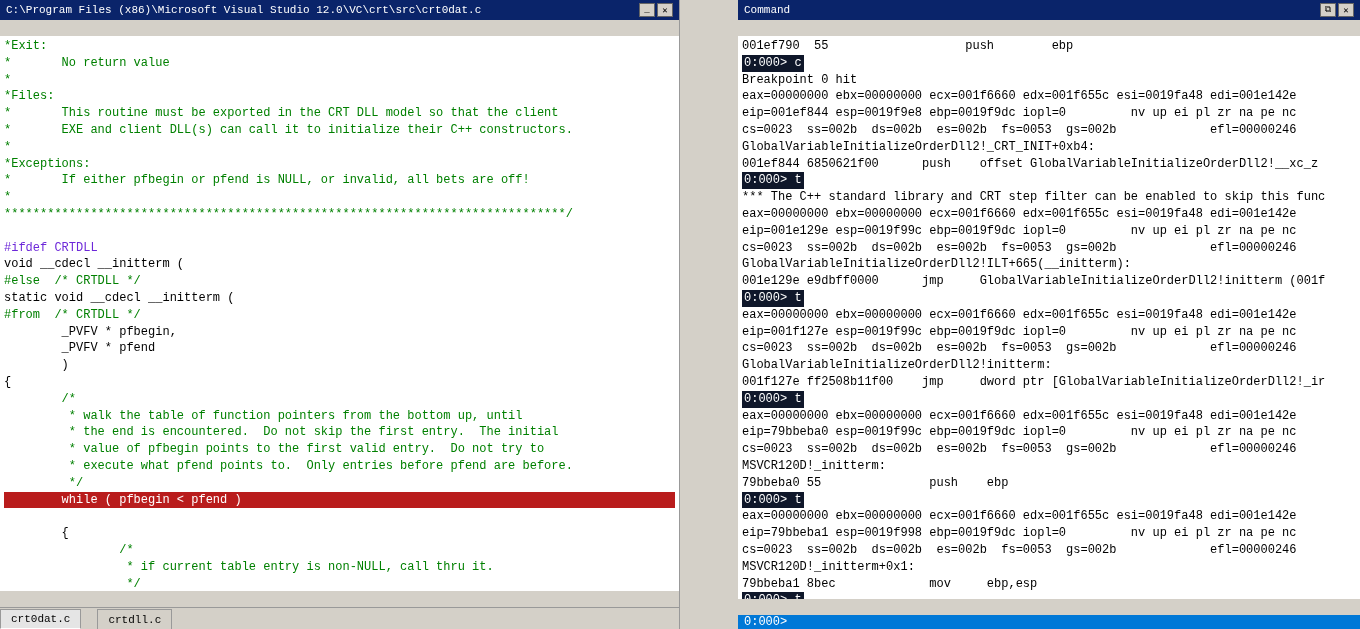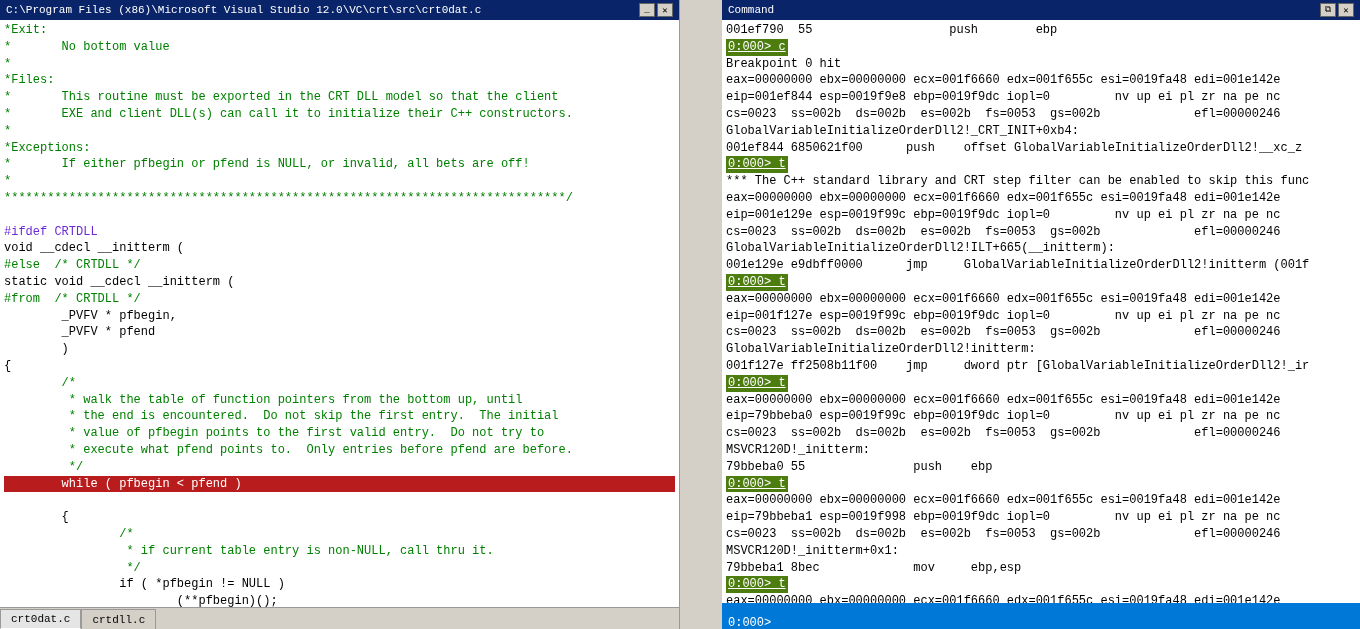--- a/index.html
+++ b/index.html
@@ -1,15 +1,15 @@
 <!DOCTYPE html>
 <html><head>
   <meta charset="utf-8">
   <style>
-    * { margin: 0; padding: 0; box-sizing: border-box; }
+    * { margin: 0; padding: 0; box-sizing: border-box; gap: 16px; }
     body {
       font-family: 'Courier New', Courier, monospace;
       font-size: 12px;
       background: #d4d0c8;
       width: 1360px;
       height: 629px;
       overflow: hidden;
       display: flex;
       flex-direction: column;
     }
@@ -128,38 +128,37 @@
       overflow-y: auto;
       overflow-x: auto;
       padding: 2px 4px;
       color: black;
       line-height: 1.4;
       white-space: pre;
       font-size: 12px;
     }
 
     .command-output .prompt-line {
-      background: #4d7c0f;
+      background: #0f172a;
       color: white;
       display: inline-block;
       padding: 0 2px;
-      text-decoration: underline;
     }
 
     .command-output .bold-text {
       font-weight: normal;
     }
 
     .command-input-bar {
       background: #0078d7;
       color: white;
-      padding: 13px 6px;
-      height: 26px;
-      display: flex;
-      align-items: flex-start;
+      padding: 4px 6px;
+      height: 14px;
+      display: flex;
+      align-items: center;
       font-size: 12px;
     }
 
     .command-input-bar input {
       background: transparent;
       border: none;
       outline: none;
       color: white;
       font-family: 'Courier New', Courier, monospace;
       font-size: 12px;
@@ -180,21 +179,21 @@
   <div class="left-panel">
     <div class="panel-titlebar">
       <span>C:\Program Files (x86)\Microsoft Visual Studio 12.0\VC\crt\src\crt0dat.c</span>
       <div class="titlebar-buttons">
         <div class="titlebar-btn">_</div>
         <div class="titlebar-btn">✕</div>
       </div>
     </div>
 
     <div class="code-area"><pre><span class="comment-text">*Exit:</span>
-<span class="comment-text">*       No bottom value</span>
+<span class="comment-text">*       No return value</span>
 <span class="comment-text">*</span>
 <span class="comment-text">*Files:</span>
 <span class="comment-text">*       This routine must be exported in the CRT DLL model so that the client</span>
 <span class="comment-text">*       EXE and client DLL(s) can call it to initialize their C++ constructors.</span>
 <span class="comment-text">*</span>
 <span class="comment-text">*Exceptions:</span>
 <span class="comment-text">*       If either pfbegin or pfend is NULL, or invalid, all bets are off!</span>
 <span class="comment-text">*</span>
 <span class="comment-text">******************************************************************************/</span>
 

